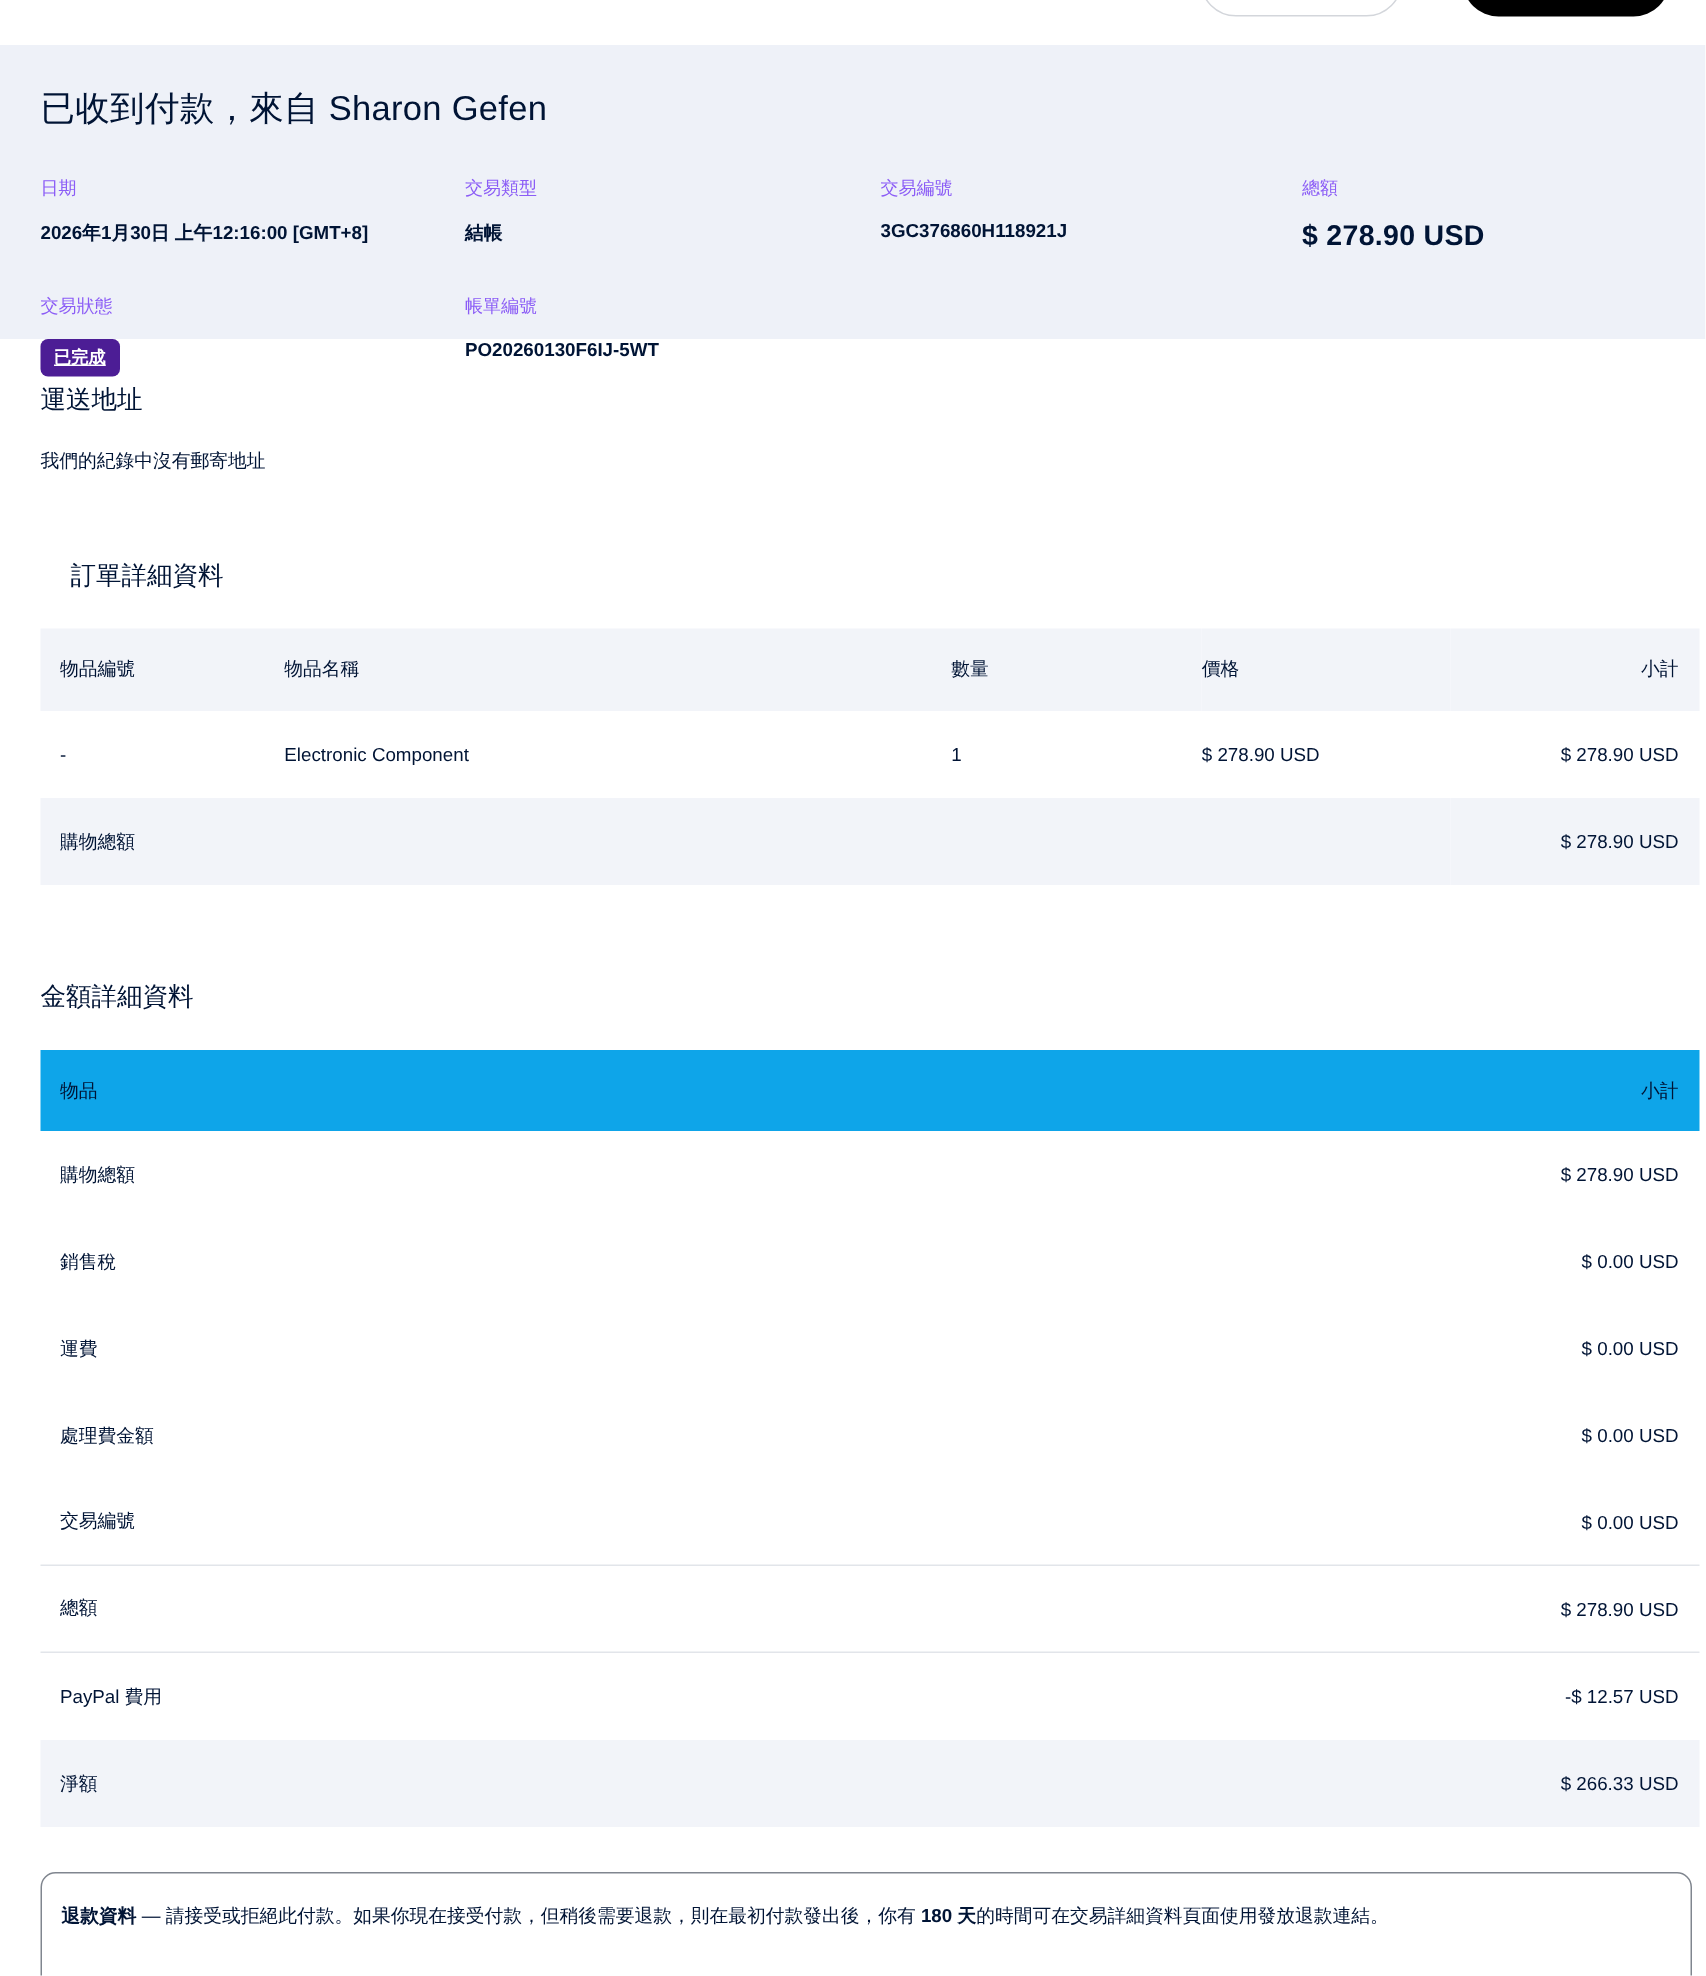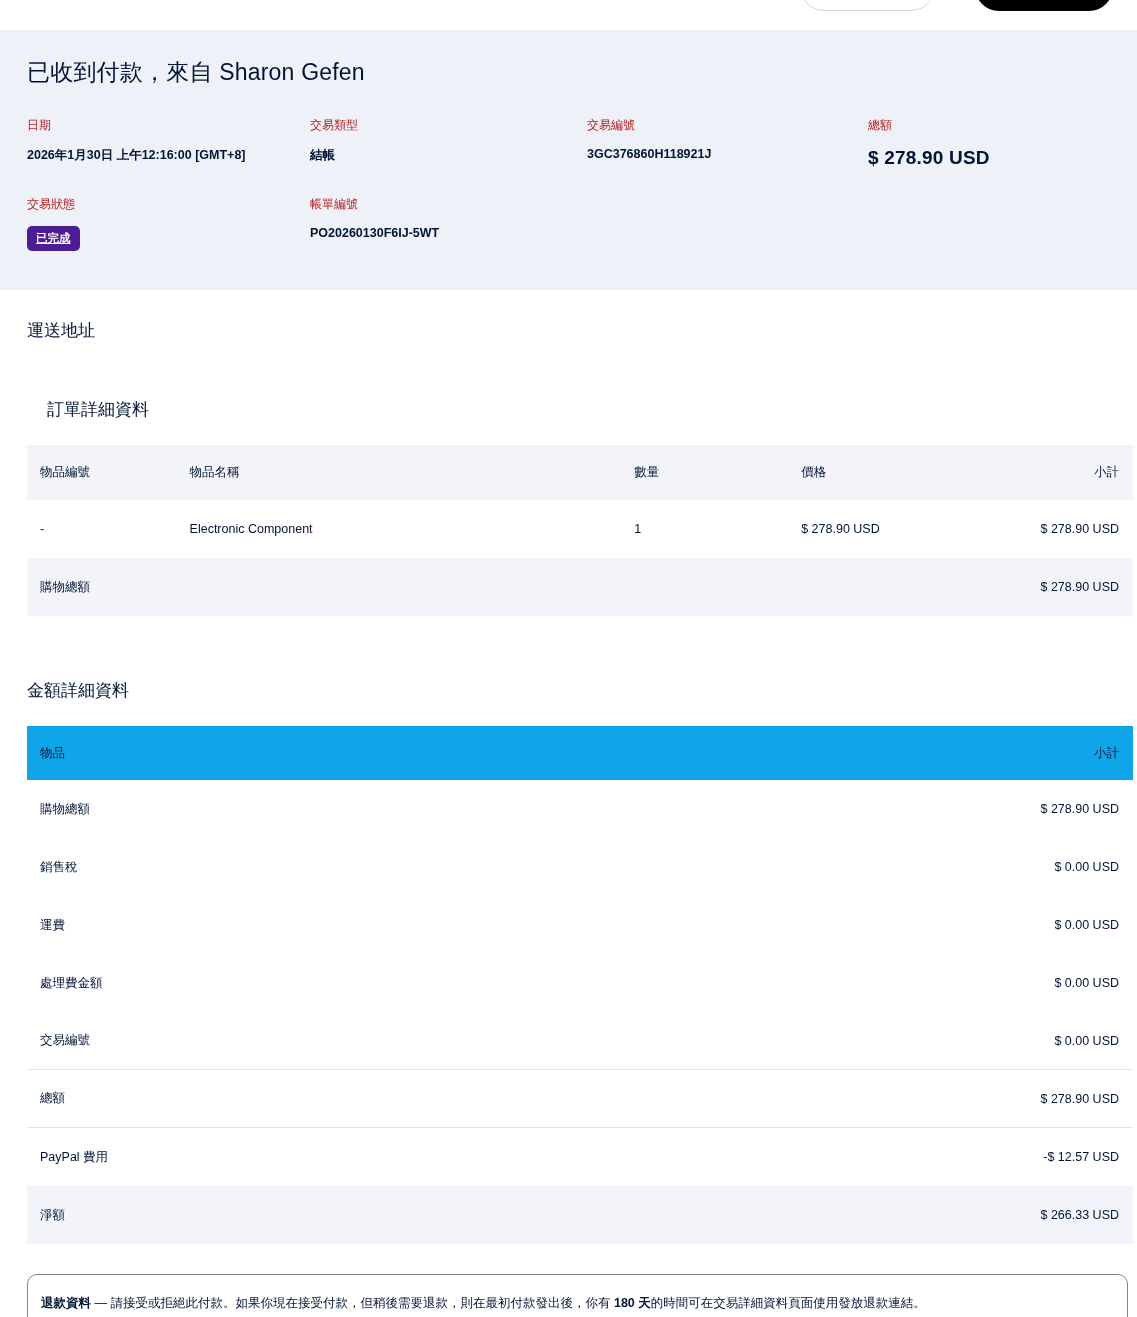--- a/index.html
+++ b/index.html
@@ -10,29 +10,29 @@
     color:#001435;
     position:relative;
   }
   
   .topbar { position:relative; height:30px; background:#ffffff; }
   .btn-pill { position:absolute; top:-37px; height:48px; border-radius:24px; cursor:pointer; }
   .btn-secondary { left:800px; width:135px; background:#ffffff; border:1px solid #d3d6db; }
   .btn-primary { left:975px; width:138px; background:#000000; border:none; }
 
   
-  .hero { background:#eef1f8; height:260px; padding:27px 27px 0 27px; }
+  .hero { background:#eef1f8; height:196px; padding:27px 27px 0 27px; }
   .hero-title { font-size:23px; font-weight:500; letter-spacing:.2px; }
   .hero-grid {
     display:grid;
     grid-template-columns:283px 277px 281px 1fr;
     margin-top:29px;
     row-gap:27px;
   }
-  .field-label { font-size:12px; color:#b91c1c; margin-bottom:13px; }
+  .field-label { font-size:12px; color:#8b5cf6; margin-bottom:13px; }
   .field-value { font-size:12.5px; font-weight:600; }
   .total-value { font-size:19px; font-weight:700; margin-top:7px; letter-spacing:.2px; }
   .status-badge {
     display:inline-block;
     background:#4c1d95;
     color:#ffffff;
     font-size:11.5px;
     font-weight:700;
     padding:5px 9px;
     border-radius:5px;
@@ -114,20 +114,21 @@
     <div>
       <div class="field-label">帳單編號</div>
       <div class="field-value">PO20260130F6IJ-5WT</div>
     </div>
   </div>
 </section>
 
 <main class="main">
 
   <h2 class="section-heading shipping-heading">運送地址</h2>
+  <p class="shipping-note">我們的紀錄中沒有郵寄地址</p>
 
   <h2 class="section-heading order-heading">訂單詳細資料</h2>
   <table class="order-table">
     <colgroup>
       <col style="width:14.7%">
         <col style="width:40.2%">
         <col style="width:15.1%">
         <col style="width:15%">
         <col style="width:15%">
     </colgroup>

